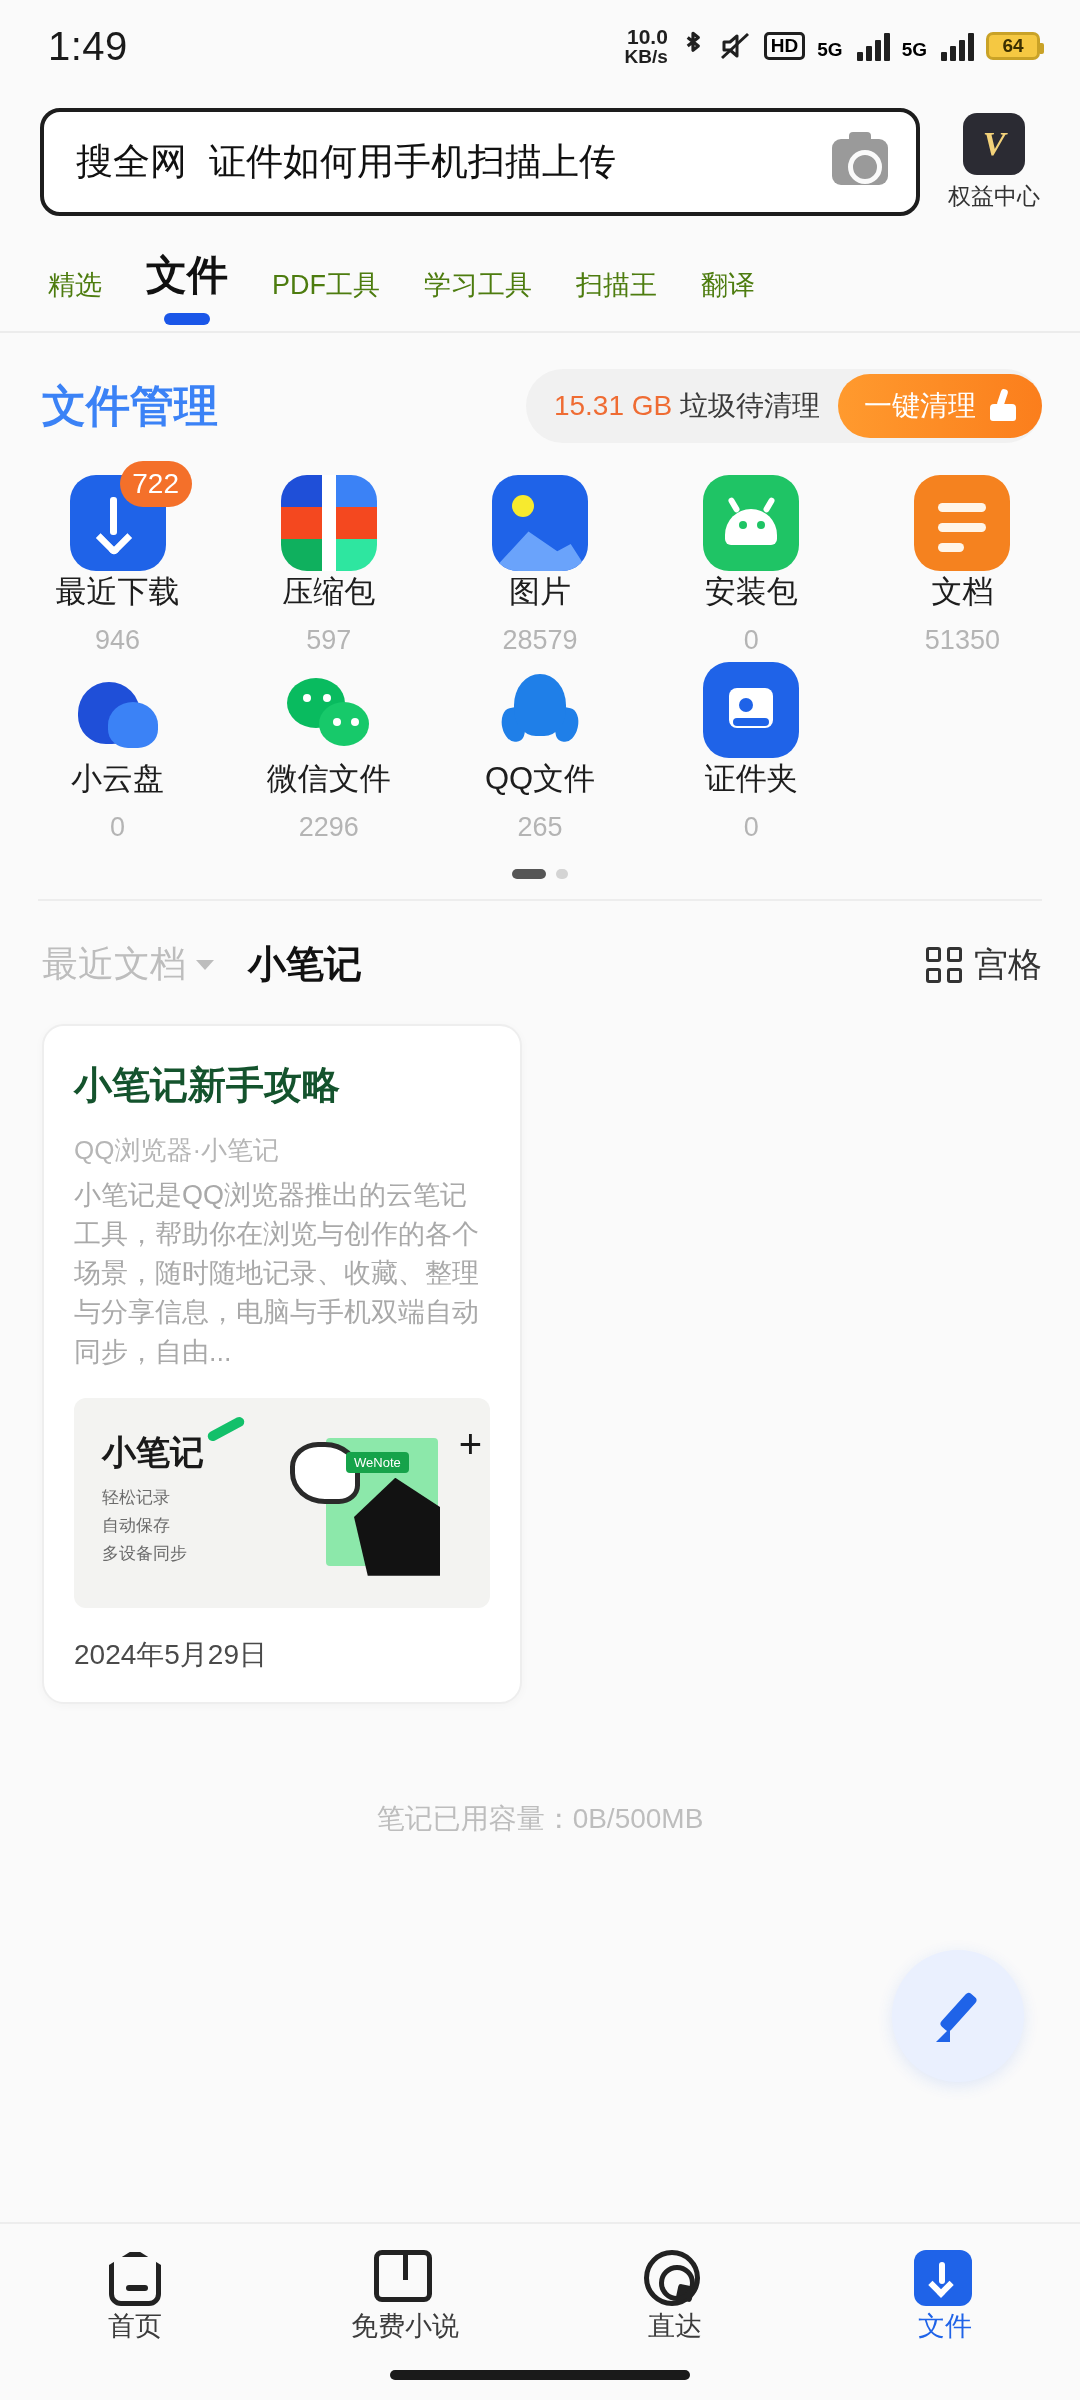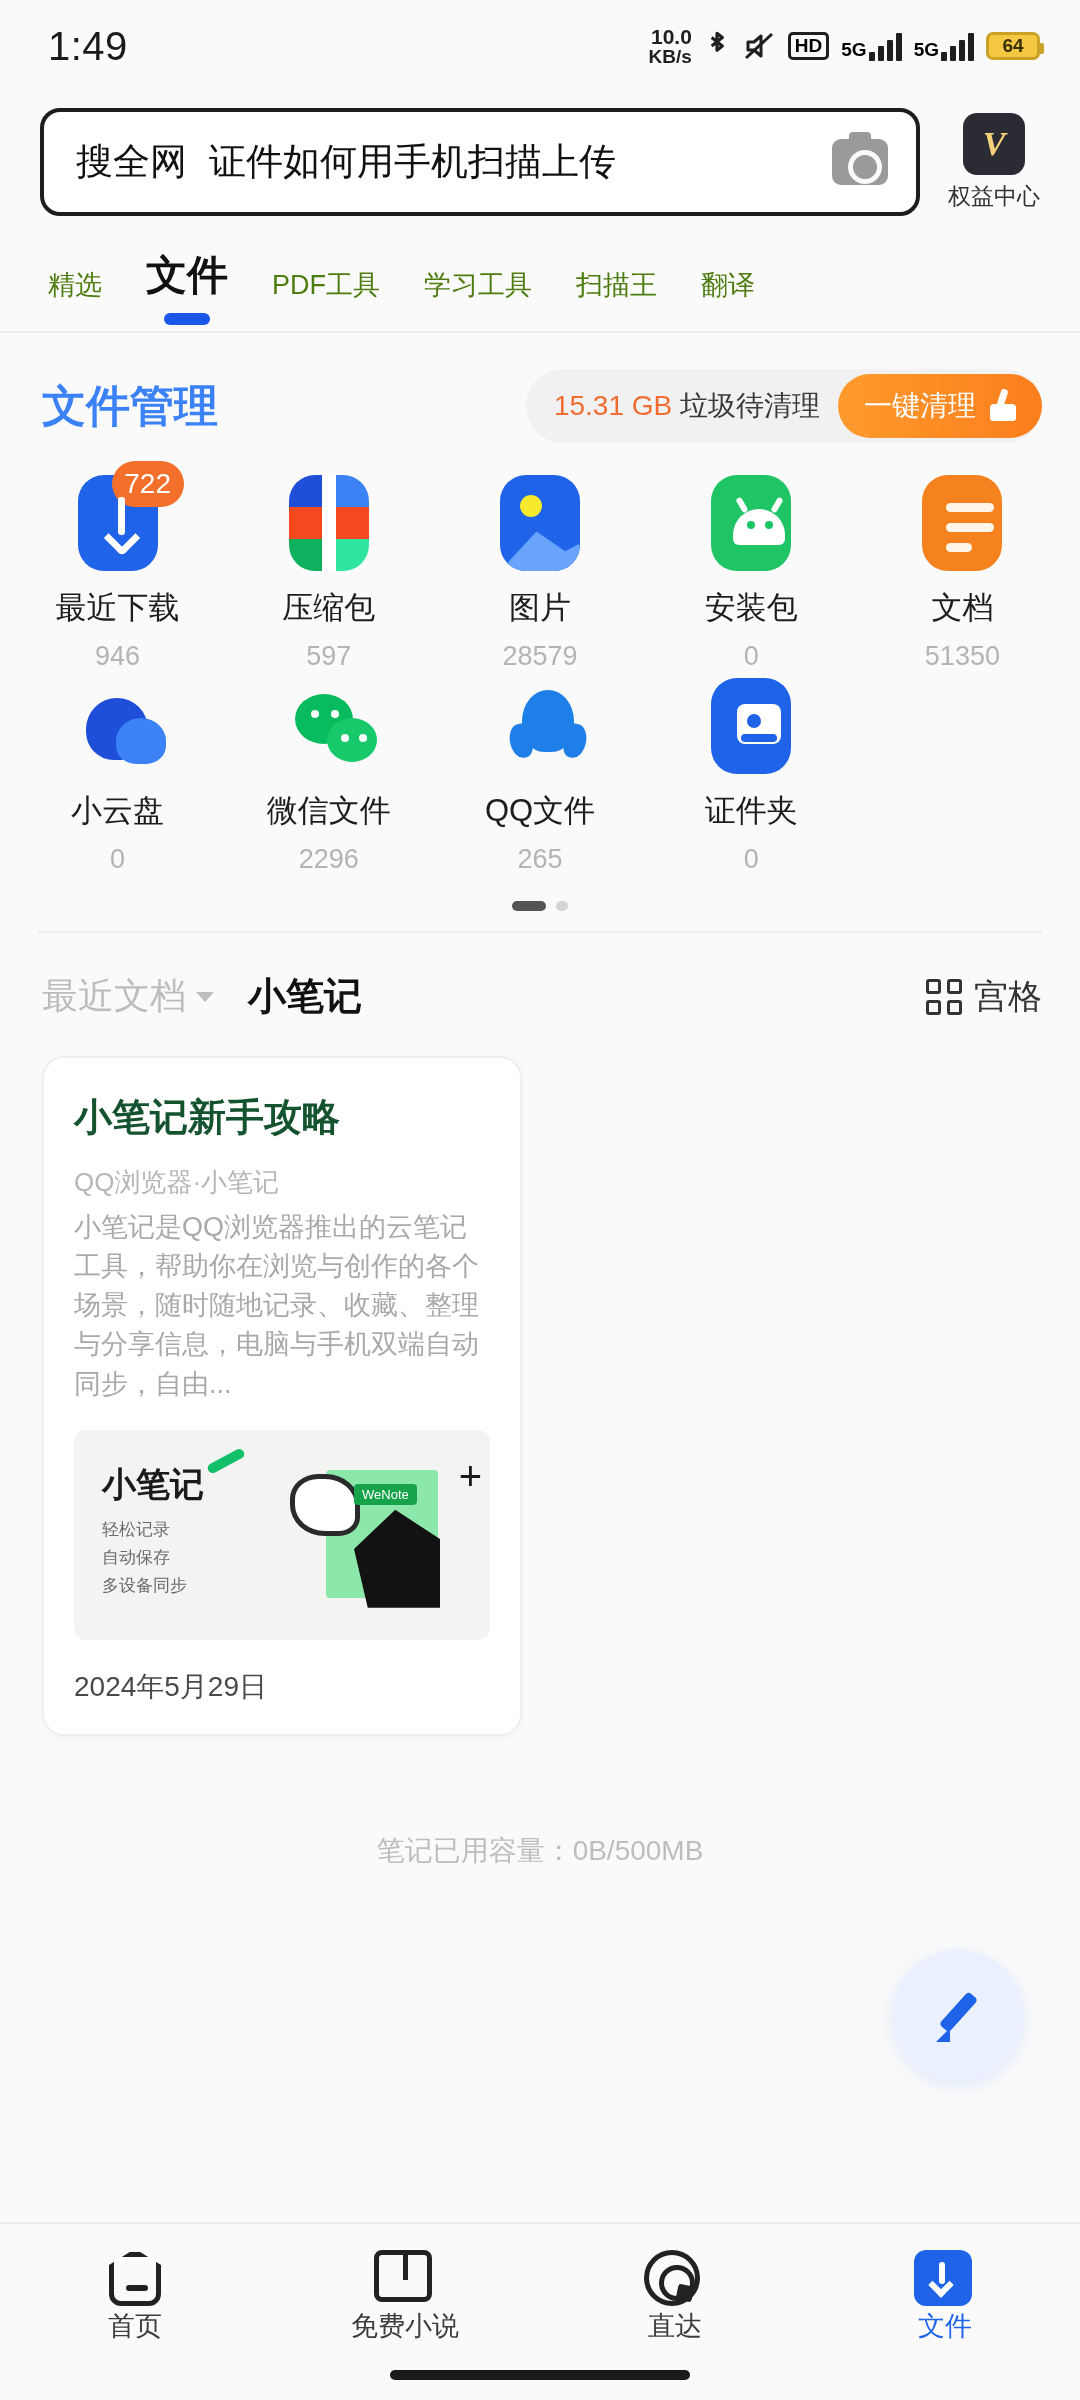--- a/index.html
+++ b/index.html
@@ -15,21 +15,21 @@
   .status-time { font-size: 40px; color: #1a1a1a; letter-spacing: .5px; }
   .status-right { display: flex; align-items: center; gap: 12px; }
   .netspeed { display: flex; flex-direction: column; align-items: flex-end; line-height: 1.0; font-size: 21px; font-weight: bold; color: #1f1f1f; }
   .netspeed span:last-child { font-size: 19px; }
   .sicon { color: #1f1f1f; display: flex; align-items: center; }
   .hd-box { border: 3px solid #1f1f1f; border-radius: 5px; font-size: 19px; font-weight: bold; padding: 0 4px; line-height: 24px; height: 28px; display: flex; align-items: center; }
   .sig { display: flex; align-items: flex-end; gap: 3px; height: 30px; }
   .sig i { display: block; width: 6px; background: #1f1f1f; border-radius: 1px; }
   .sig i:nth-child(1){height:9px}.sig i:nth-child(2){height:15px}.sig i:nth-child(3){height:21px}.sig i:nth-child(4){height:28px}
   .gtag { font-size: 19px; font-weight: bold; margin-right: 2px; }
-  .gwrap { display: flex; align-items: flex-end; gap: 0; }
+  .gwrap { display: flex; align-items: flex-end; gap: 12px; }
   .battery { width: 54px; height: 28px; border: 3px solid #c9a227; border-radius: 7px; position: relative; display: flex; align-items: center; justify-content: center; background: #f5c842; }
   .battery:after { content: ""; position: absolute; right: -7px; top: 8px; width: 4px; height: 11px; background: #c9a227; border-radius: 0 2px 2px 0; }
   .battery span { font-size: 19px; font-weight: bold; color: #3a2f00; }
 
   
   .searchrow { display: flex; align-items: center; padding: 16px 30px 10px 40px; gap: 18px; flex: 0 0 auto; }
   .searchbox { flex: 1; height: 108px; border: 4px solid #1d1d1d; border-radius: 20px; display: flex; align-items: center; padding: 0 28px 0 32px; background: #fff; }
   .search-scope { font-size: 37px; color: #111; font-weight: 500; white-space: nowrap; }
   .search-kw { font-size: 37px; color: #111; margin-left: 22px; flex: 1; white-space: nowrap; overflow: hidden; }
   .cam-icon { width: 56px; height: 46px; border-radius: 9px; background: #9a9a9a; position: relative; flex: 0 0 auto; }
@@ -55,21 +55,21 @@
   .clean-text { font-size: 28px; color: #3b3b3b; white-space: nowrap; }
   .clean-text b { color: #ef6c33; font-weight: normal; }
   .clean-btn { margin-left: 18px; height: 64px; border-radius: 37px; background: linear-gradient(90deg,#ff9a2e,#fb7e1c); display: flex; align-items: center; gap: 10px; padding: 0 22px 0 26px; }
   .clean-btn span { color: #fff; font-size: 28px; white-space: nowrap; }
   .broom { width: 34px; height: 34px; position: relative; }
   .broom:before { content: ""; position: absolute; left: 13px; top: 0; width: 7px; height: 18px; background: #fff; border-radius: 3px; transform: rotate(18deg); }
   .broom:after { content: ""; position: absolute; left: 4px; top: 15px; width: 26px; height: 17px; background: #fff; border-radius: 4px 4px 3px 3px; }
 
   .grid { display: grid; grid-template-columns: repeat(5, 1fr); row-gap: 6px; padding: 22px 12px 0 12px; }
   .cell { display: flex; flex-direction: column; align-items: center; gap: 0; }
-  .cell .ico { width: 80px; height: 96px; position: relative; margin-bottom: 16px; }
+  .cell .ico { width: 96px; height: 96px; position: relative; }
   .cell .nm { font-size: 31px; color: #1d1d1d; margin-bottom: 12px; }
   .cell .ct { font-size: 27px; color: #b4b4b4; }
   .badge { position: absolute; right: -26px; top: -14px; min-width: 72px; height: 46px; border-radius: 23px; background: #f4702a; color: #fff; font-size: 28px; display: flex; align-items: center; justify-content: center; padding: 0 10px; }
 
   .ic-dl { background: #1f63e8; border-radius: 26px; }
   .ic-dl:after { content: ""; position: absolute; left: 40px; top: 22px; width: 7px; height: 38px; background: #fff; border-radius: 3px; }
   .dl-arrow { position: absolute; left: 31px; top: 50px; width: 26px; height: 26px; border-right: 7px solid #fff; border-bottom: 7px solid #fff; transform: rotate(45deg); border-radius: 0 0 5px 0; }
   .ic-zip { border-radius: 26px; overflow: hidden; display: grid; grid-template-columns: 1fr 14px 1fr; grid-template-rows: 1fr 1fr 1fr; }
   .ic-zip i { display: block; }
   .ic-img { background: #1f63e8; border-radius: 26px; overflow: hidden; }
@@ -123,21 +123,21 @@
   .note-src { font-size: 26px; color: #b6b6b6; margin-bottom: 8px; }
   .note-body { font-size: 27px; color: #a9a9a9; line-height: 1.45; }
   .note-thumb { margin-top: 26px; height: 210px; border-radius: 12px; background: #f3f3f1; position: relative; overflow: hidden; }
   .nt-title { position: absolute; left: 28px; top: 32px; font-size: 34px; font-weight: bold; color: #1a1a1a; }
   .nt-pen { position: absolute; left: 132px; top: 26px; width: 40px; height: 10px; background: #12c06a; border-radius: 5px; transform: rotate(-28deg); }
   .nt-lines { position: absolute; left: 28px; top: 86px; font-size: 17px; color: #6b6b6b; line-height: 1.65; }
   .nt-art { position: absolute; right: 20px; top: 14px; width: 190px; height: 180px; }
   .nt-green { position: absolute; left: 46px; top: 26px; width: 112px; height: 128px; background: #8ce8aa; border-radius: 4px; }
   .nt-black { position: absolute; left: 74px; top: 66px; width: 86px; height: 98px; background: #121212; clip-path: polygon(0 40%, 48% 0, 100% 30%, 100% 100%, 16% 100%); }
   .nt-hand { position: absolute; left: 10px; top: 30px; width: 70px; height: 62px; border: 5px solid #2a2a2a; border-radius: 40% 50% 30% 50%; background: #fff; }
-  .nt-chip { position: absolute; left: 74px; top: 40px; background: #16a34a; color: #fff; font-size: 13px; padding: 3px 8px; border-radius: 4px; white-space: nowrap; }
+  .nt-chip { position: absolute; left: 66px; top: 40px; background: #16a34a; color: #fff; font-size: 13px; padding: 3px 8px; border-radius: 4px; white-space: nowrap; }
   .nt-plus { position: absolute; right: 8px; top: 26px; color: #1a1a1a; font-size: 40px; line-height: 1; }
   .note-date { margin-top: 28px; font-size: 28px; color: #4a4a4a; }
 
   .quota { text-align: center; font-size: 28px; color: #bdbdbd; margin-top: 96px; }
 
   .fab { position: absolute; right: 56px; bottom: 318px; width: 132px; height: 132px; border-radius: 50%; background: #eaf0fe; display: flex; align-items: center; justify-content: center; box-shadow: 0 4px 16px rgba(31,99,232,.12); }
   .pen { width: 56px; height: 56px; position: relative; }
   .pen:before { content: ""; position: absolute; left: 22px; top: 2px; width: 13px; height: 44px; background: #1f63e8; border-radius: 4px; transform: rotate(42deg); }
   .pen:after { content: ""; position: absolute; left: 6px; top: 40px; width: 14px; height: 14px; background: #1f63e8; clip-path: polygon(0 100%, 100% 0, 100% 100%); }
 

